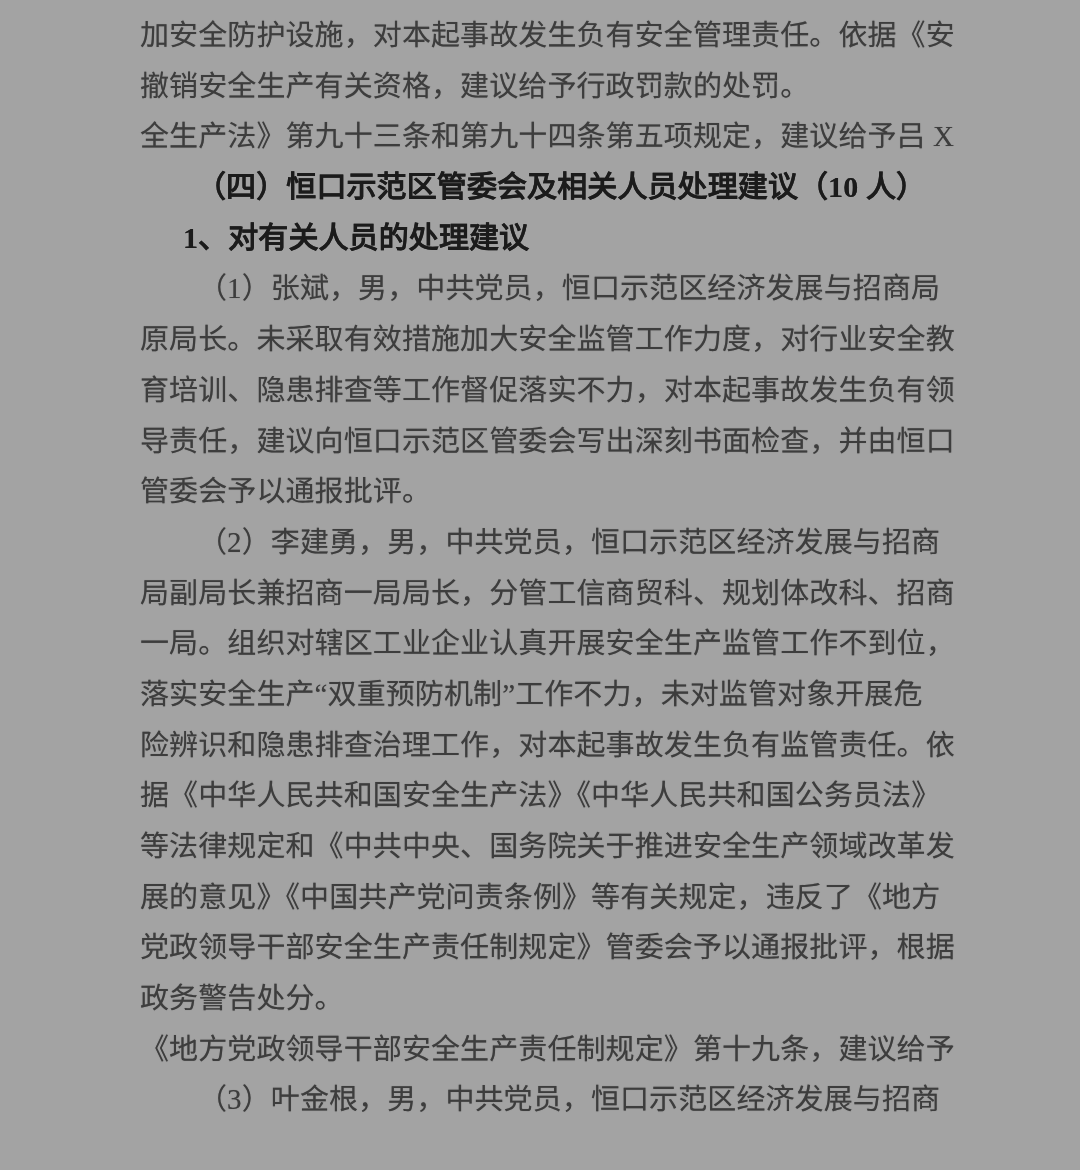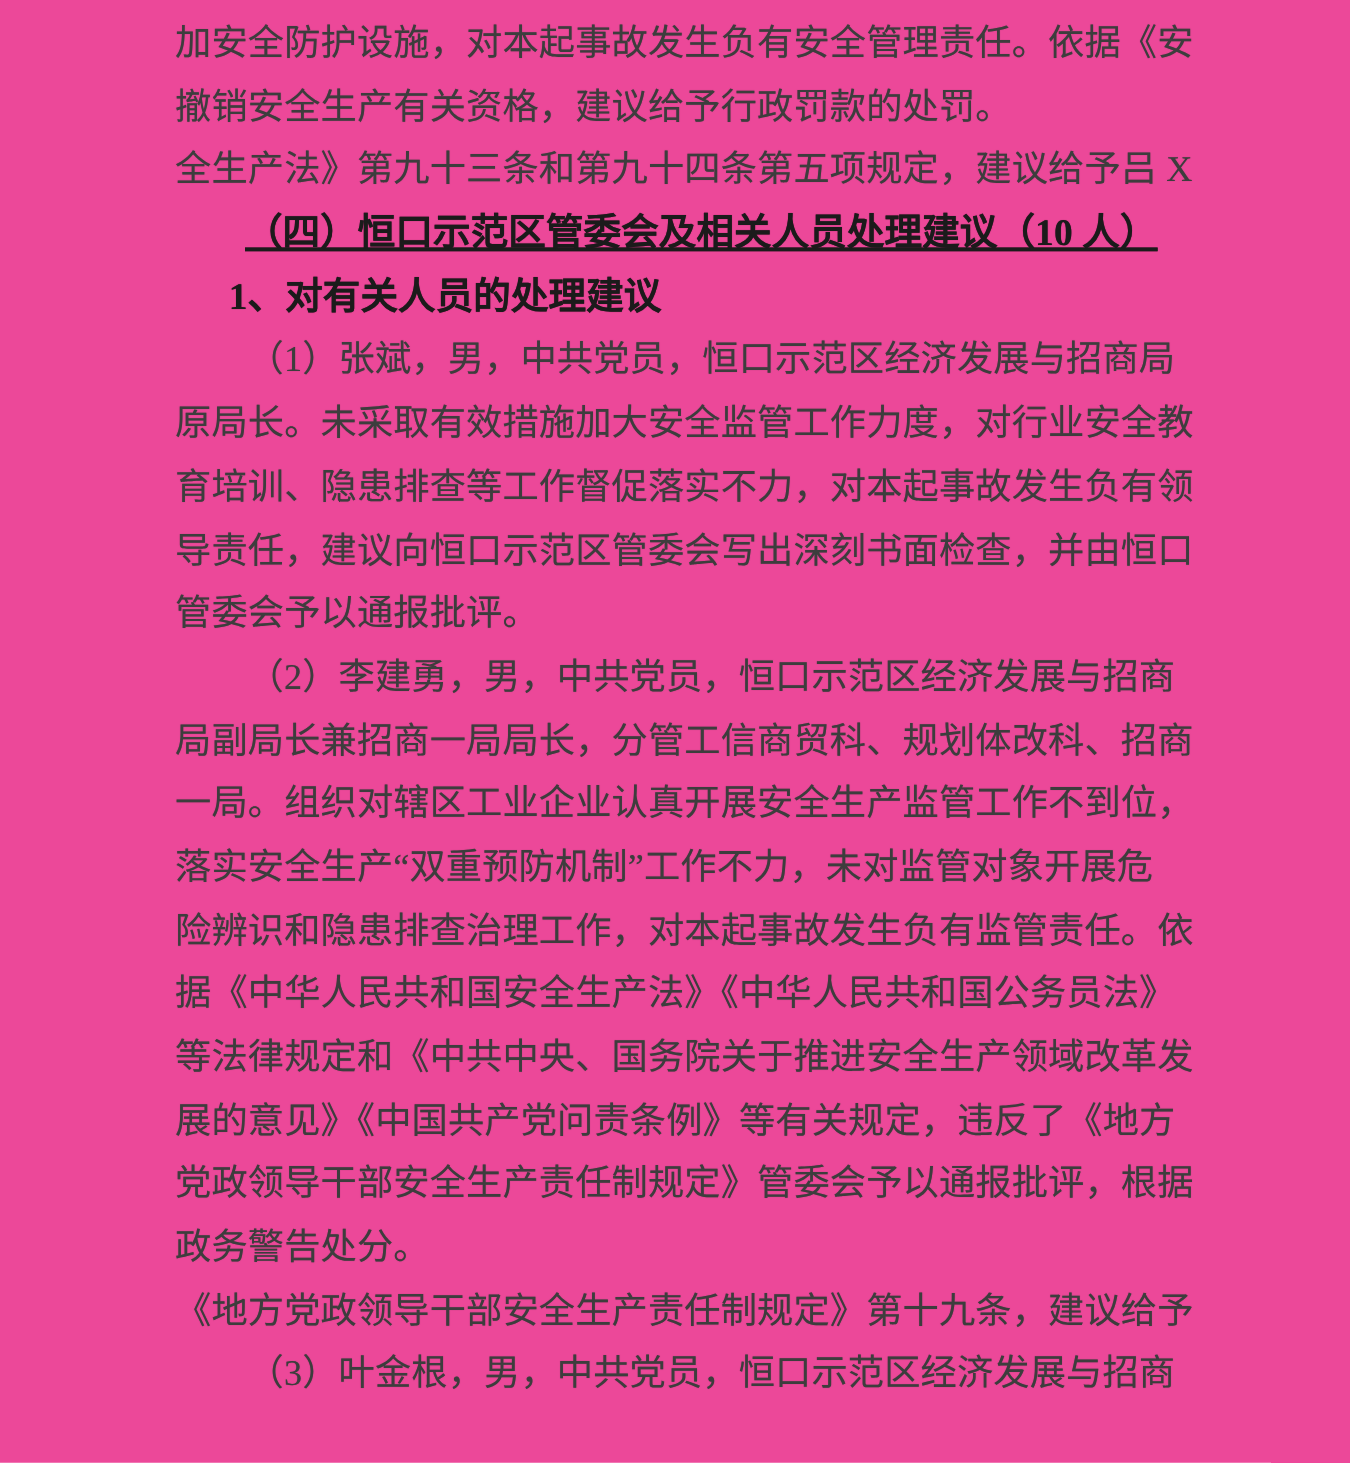--- a/index.html
+++ b/index.html
@@ -11,21 +11,21 @@
     height: 1170px;
     background: #ffffff;
     overflow: hidden;
   }
   .page {
     position: absolute;
     left: 0;
     top: 0;
     width: 1080px;
     height: 1170px;
-    background: #ec4899;
+    background: #a3a3a3;
     overflow: hidden;
     font-family: "Liberation Serif", "DejaVu Serif", serif;
   }
   .content {
     position: absolute;
     left: 140px;
     top: 10px;
     width: 820px;
   }
   .line {
@@ -43,21 +43,20 @@
   }
   
   .line.heading1, .line.heading2 {
     font-weight: bold;
     color: #1b1b1b;
     font-size: 30px;
     text-shadow: 0 0 0.6px rgba(0,0,0,0.7);
   }
   .line.heading1.indent {
     text-indent: 56px;
-    text-decoration: underline;
   }
   .line.heading2.indent {
     text-indent: 43px;
   }
 </style>
 </head>
 <body>
 
 <div class="page">
   <div class="content">

